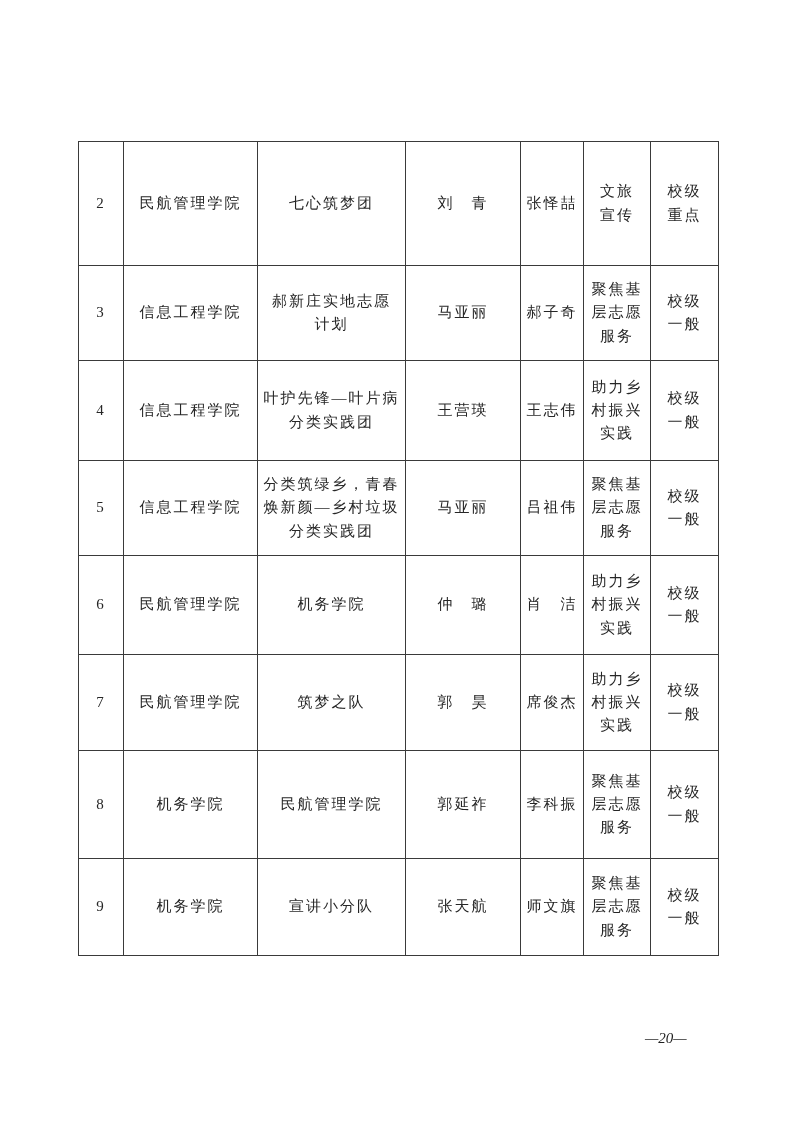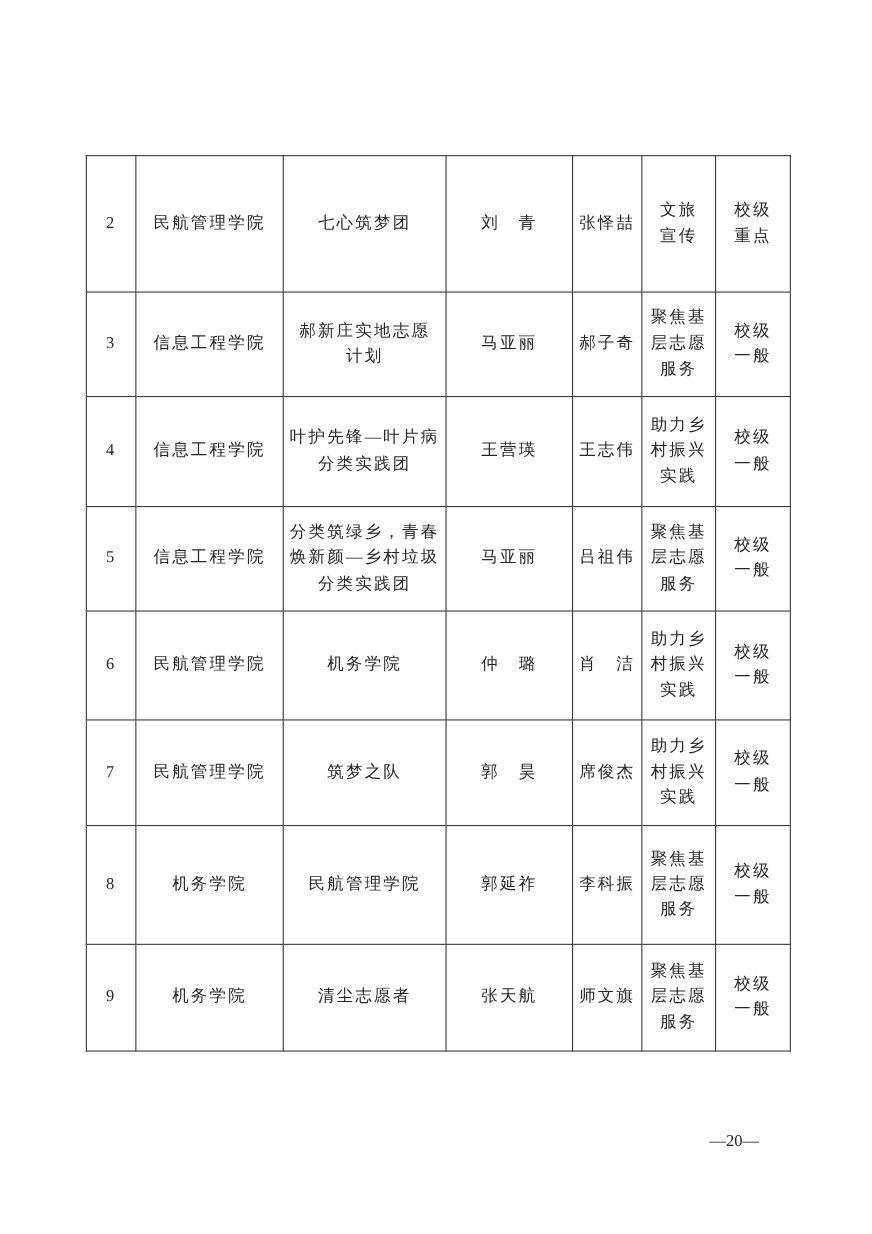--- a/index.html
+++ b/index.html
@@ -45,20 +45,21 @@
   td.col-advisor, td.col-category, td.col-level {
     letter-spacing: 1px;
   }
   .footer-pagenum {
     position: absolute;
     left: 645px;
     top: 1030px;
     font-size: 15px;
     letter-spacing: 0;
     color: #1f1f1f;
+    font-style: italic;
   }
 </style>
 </head>
 <body>
 
 <div class="page">
 
   <table class="doc-table">
     <colgroup>
       <col style="width:45px">
@@ -153,21 +154,21 @@
           <td class="col-advisor">李科振</td>
           <td class="col-category">聚焦基
 层志愿
 服务</td>
           <td class="col-level">校级
 一般</td>
         </tr>
         <tr style="height: 97px;">
           <td class="col-index">9</td>
           <td class="col-college">机务学院</td>
-          <td class="col-team">清尘志愿者</td>
+          <td class="col-team">宣讲小分队</td>
           <td class="col-leader">张天航</td>
           <td class="col-advisor">师文旗</td>
           <td class="col-category">聚焦基
 层志愿
 服务</td>
           <td class="col-level">校级
 一般</td>
         </tr>
       </tbody>
   </table>

